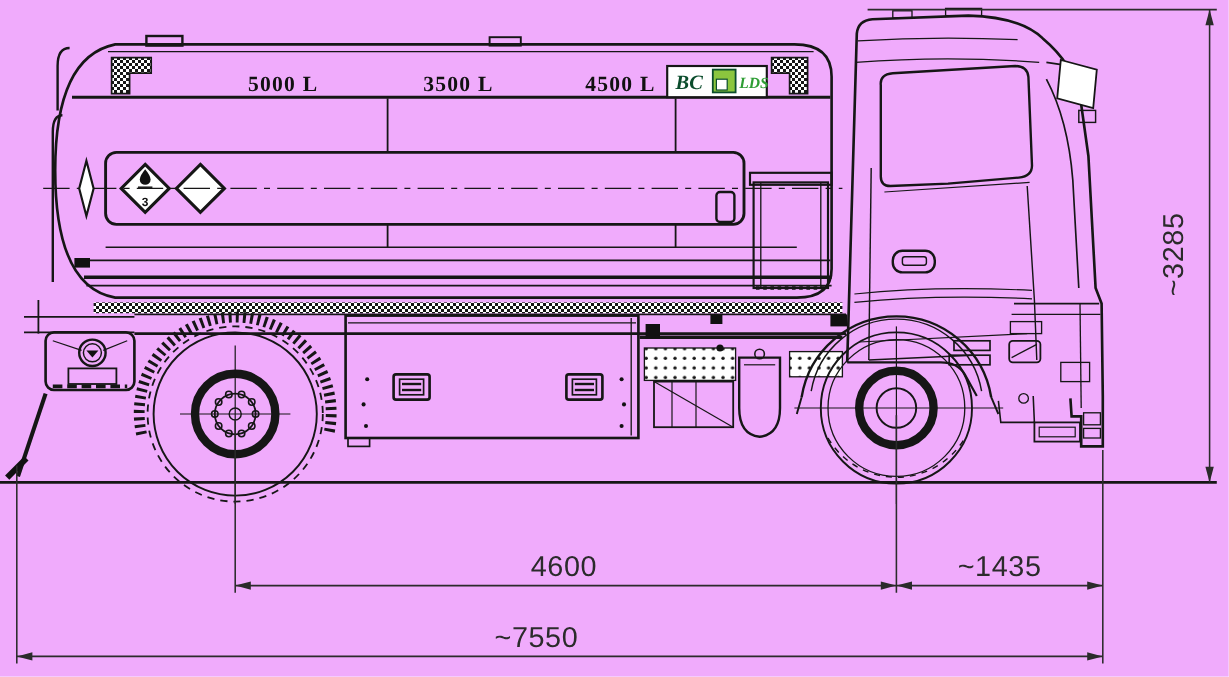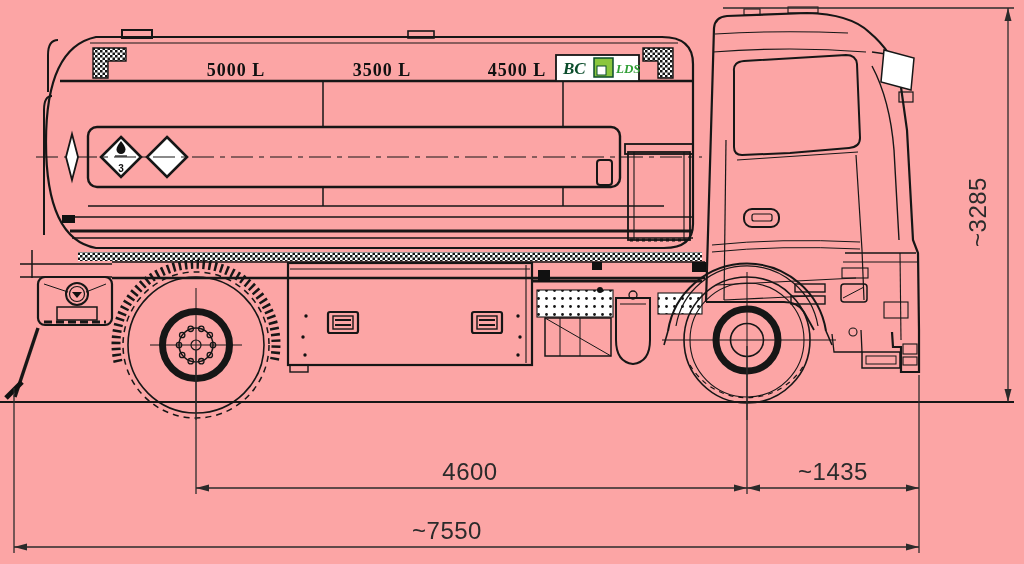--- a/index.html
+++ b/index.html
@@ -1,16 +1,16 @@
 <!DOCTYPE html>
 <html><head>
 <meta charset="utf-8">
 <style>
   html,body{margin:0;padding:0;background:#ffffff;}
-  .stage{position:relative;width:1024px;height:564px;background:#fca5a5;overflow:hidden;
+  .stage{position:relative;width:1024px;height:564px;background:#f0abfc;overflow:hidden;
          font-family:"Liberation Sans",sans-serif;}
   svg{display:block;}
   .ln{stroke:#161616;fill:none;}
   .dimln{stroke:#2b2b2b;stroke-width:1.3;fill:none;}
   .dimtxt{font-family:"Liberation Sans",sans-serif;font-size:24px;fill:#2b2b2b;letter-spacing:.5px;}
   .tanktxt{font-family:"Liberation Serif",serif;font-weight:700;font-size:18px;fill:#111;letter-spacing:1px;}
   .logoBC{font-family:"Liberation Serif",serif;font-style:italic;font-weight:700;font-size:17px;}
   .logoLDS{font-family:"Liberation Serif",serif;font-style:italic;font-weight:700;font-size:13px;}
   .cls{font-family:"Liberation Sans",sans-serif;font-weight:700;font-size:10px;fill:#111;}
 </style>

